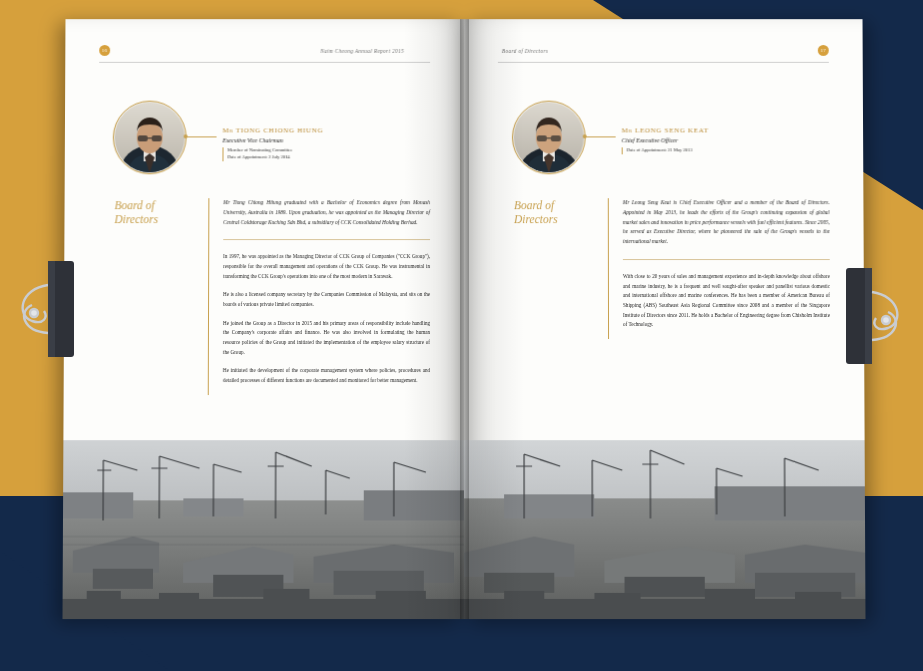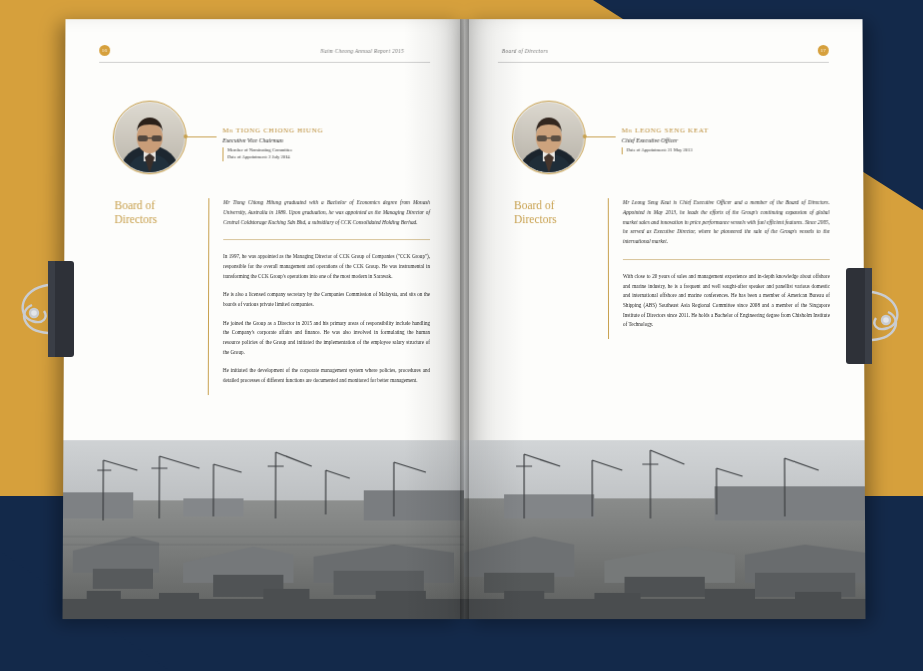--- a/index.html
+++ b/index.html
@@ -98,21 +98,21 @@
   }
   .pinfo{margin-left:38px;padding-top:26px;}
   .pname{font-size:7px;color:#b98a33;letter-spacing:.7px;font-variant:small-caps;}
   .prole{font-size:6px;color:#222;font-style:italic;margin-top:3px;}
   .pmeta{font-size:4.6px;color:#333;margin-top:4px;border-left:1px solid #c8a14f;padding-left:4px;line-height:1.5;}
 
   
   .sect{display:flex;margin-top:26px;}
   .sect-title{
     width:86px;flex:0 0 86px;
-    color:#c8a14f;font-size:11.5px;line-height:1.25;
+    font-style:italic;color:#c8a14f;font-size:11.5px;line-height:1.25;
     text-align:left;padding-left:16px;
     border-right:1px solid #c8a14f;padding-right:8px;
   }
   .sect-body{flex:1;padding-left:14px;}
   .lead{
     font-style:italic;font-size:5.3px;line-height:1.85;color:#1b1b1b;text-align:justify;
   }
   .rule{height:1px;background:#d8c49a;margin:12px 0 12px 0;}
   .para{font-size:5.1px;line-height:1.9;color:#232323;text-align:justify;margin-bottom:9px;}
 

